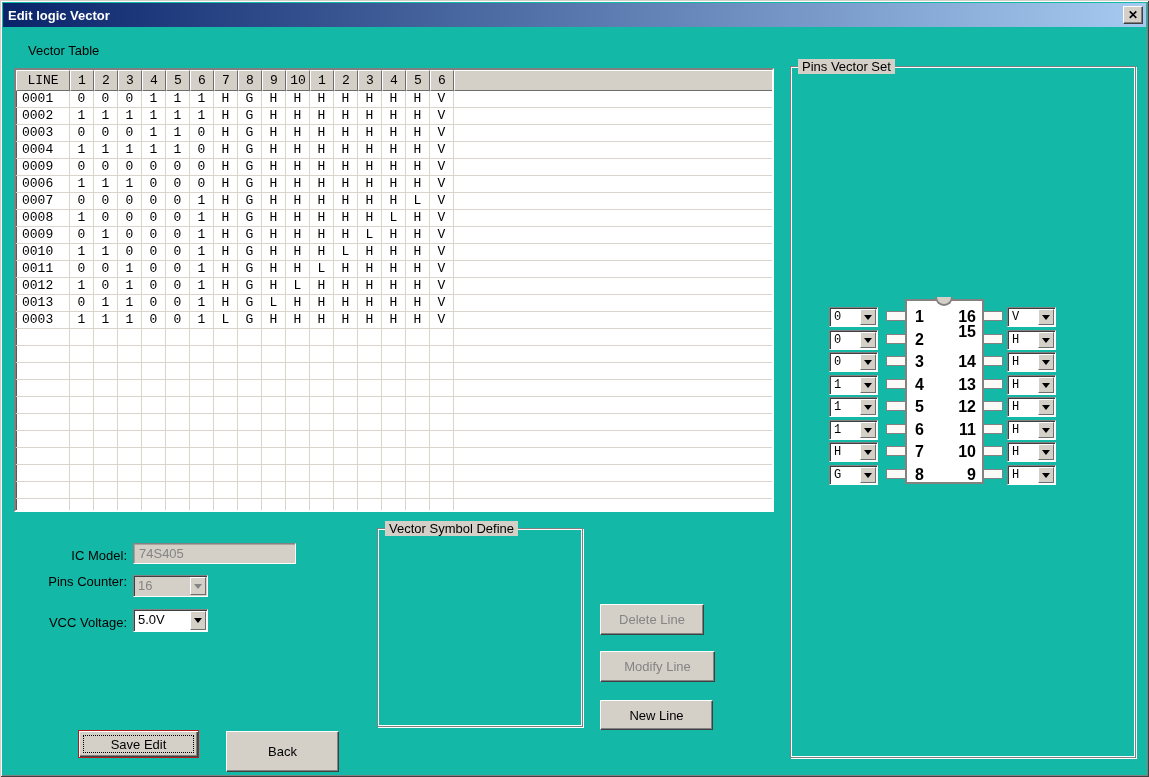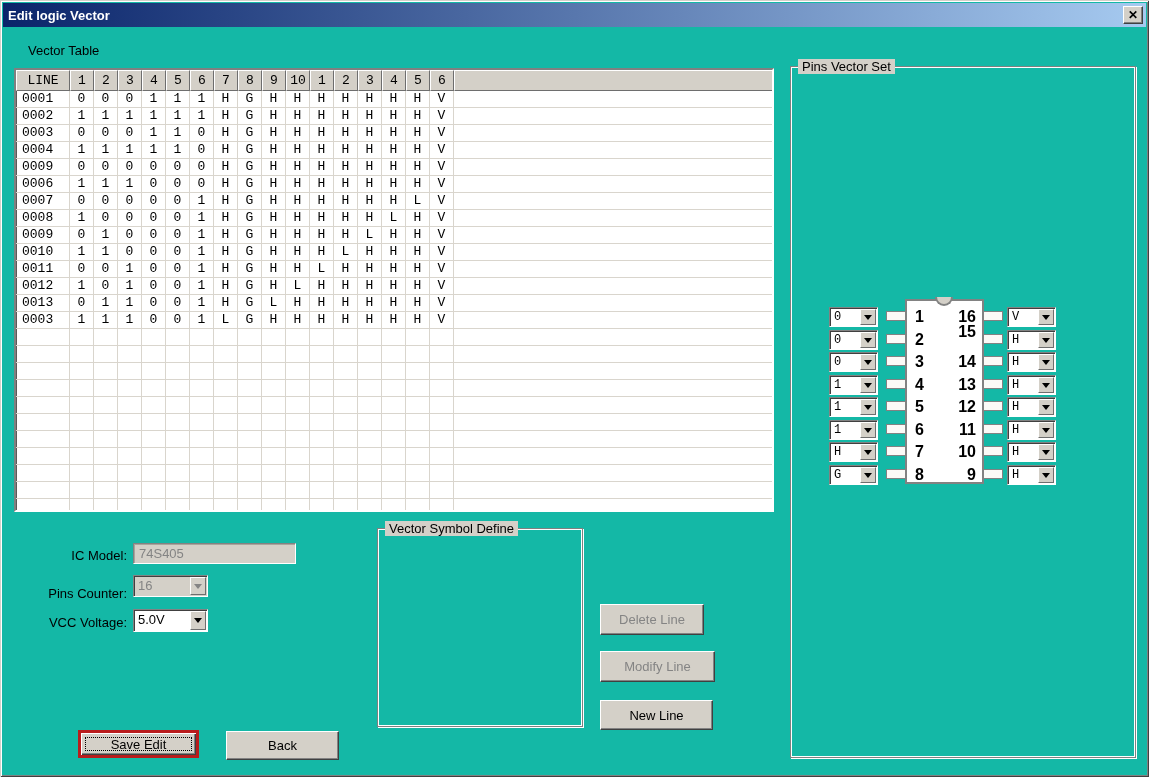--- a/index.html
+++ b/index.html
@@ -117,21 +117,21 @@
 
   
   .btn {
     position:absolute; background:#d4d0c8; text-align:center; font-size:13px; color:#000;
     border:1px solid; border-color:#ffffff #404040 #404040 #ffffff;
     box-shadow: inset -1px -1px 0 #828282;
     display:flex; align-items:center; justify-content:center; cursor:default;
   }
   .btn.disabled { color:#848484; }
   .btn.default {
-    border:3px solid #b91c1c;
+    border:1px solid #b91c1c;
     box-shadow: inset 1px 1px 0 #ffffff, inset -1px -1px 0 #404040, inset -2px -2px 0 #828282;
   }
   .btn.default::after {
     content:""; position:absolute; left:4px; right:4px; top:4px; bottom:4px;
     border:1px dotted #000;
   }
 </style>
 </head>
 <body>
 
@@ -803,21 +803,21 @@
         <div class="pin-num" style="left: 124px; top: 397px; width: 30px;">8</div>
         <div class="pin-num r" style="left: 150px; top: 397px; width: 35px;">9</div>
       </div>
   </div>
 
   <div class="form-label" style="top:548px;">IC Model:</div>
   <div class="field">
     <span>74S405</span>
   </div>
 
-  <div class="form-label" style="top:586px;">Pins Counter:</div>
+  <div class="form-label" style="top:574px;">Pins Counter:</div>
   <div class="combo sans disabled" style="left:133px; top:575px; width:75px; height:22px;">
     <span class="cval">16</span>
     <span class="cbtn">
         <i class="tri"></i>
       </span>
   </div>
 
   <div class="form-label" style="top:615px;">VCC Voltage:</div>
   <div class="combo sans" style="left:133px; top:609px; width:75px; height:23px;">
     <span class="cval">5.0V</span>
@@ -828,14 +828,14 @@
 
   <div class="groupbox sym-group">
     <span class="gb-label">Vector Symbol Define</span>
   </div>
 
   <div class="btn disabled" style="left:600px; top:604px; width:104px; height:31px;text-align:right;">Delete Line</div>
   <div class="btn disabled" style="left:600px; top:651px; width:115px; height:31px;">Modify Line</div>
   <div class="btn" style="left:600px; top:700px; width:113px; height:30px;">New Line</div>
 
   <div class="btn default" style="left:78px; top:730px; width:121px; height:28px;">Save Edit</div>
-  <div class="btn" style="left:226px; top:731px; width:113px; height:29px;">Back</div>
+  <div class="btn" style="left:226px; top:731px; width:113px; height:41px;">Back</div>
 </div>
 
 </body></html>

